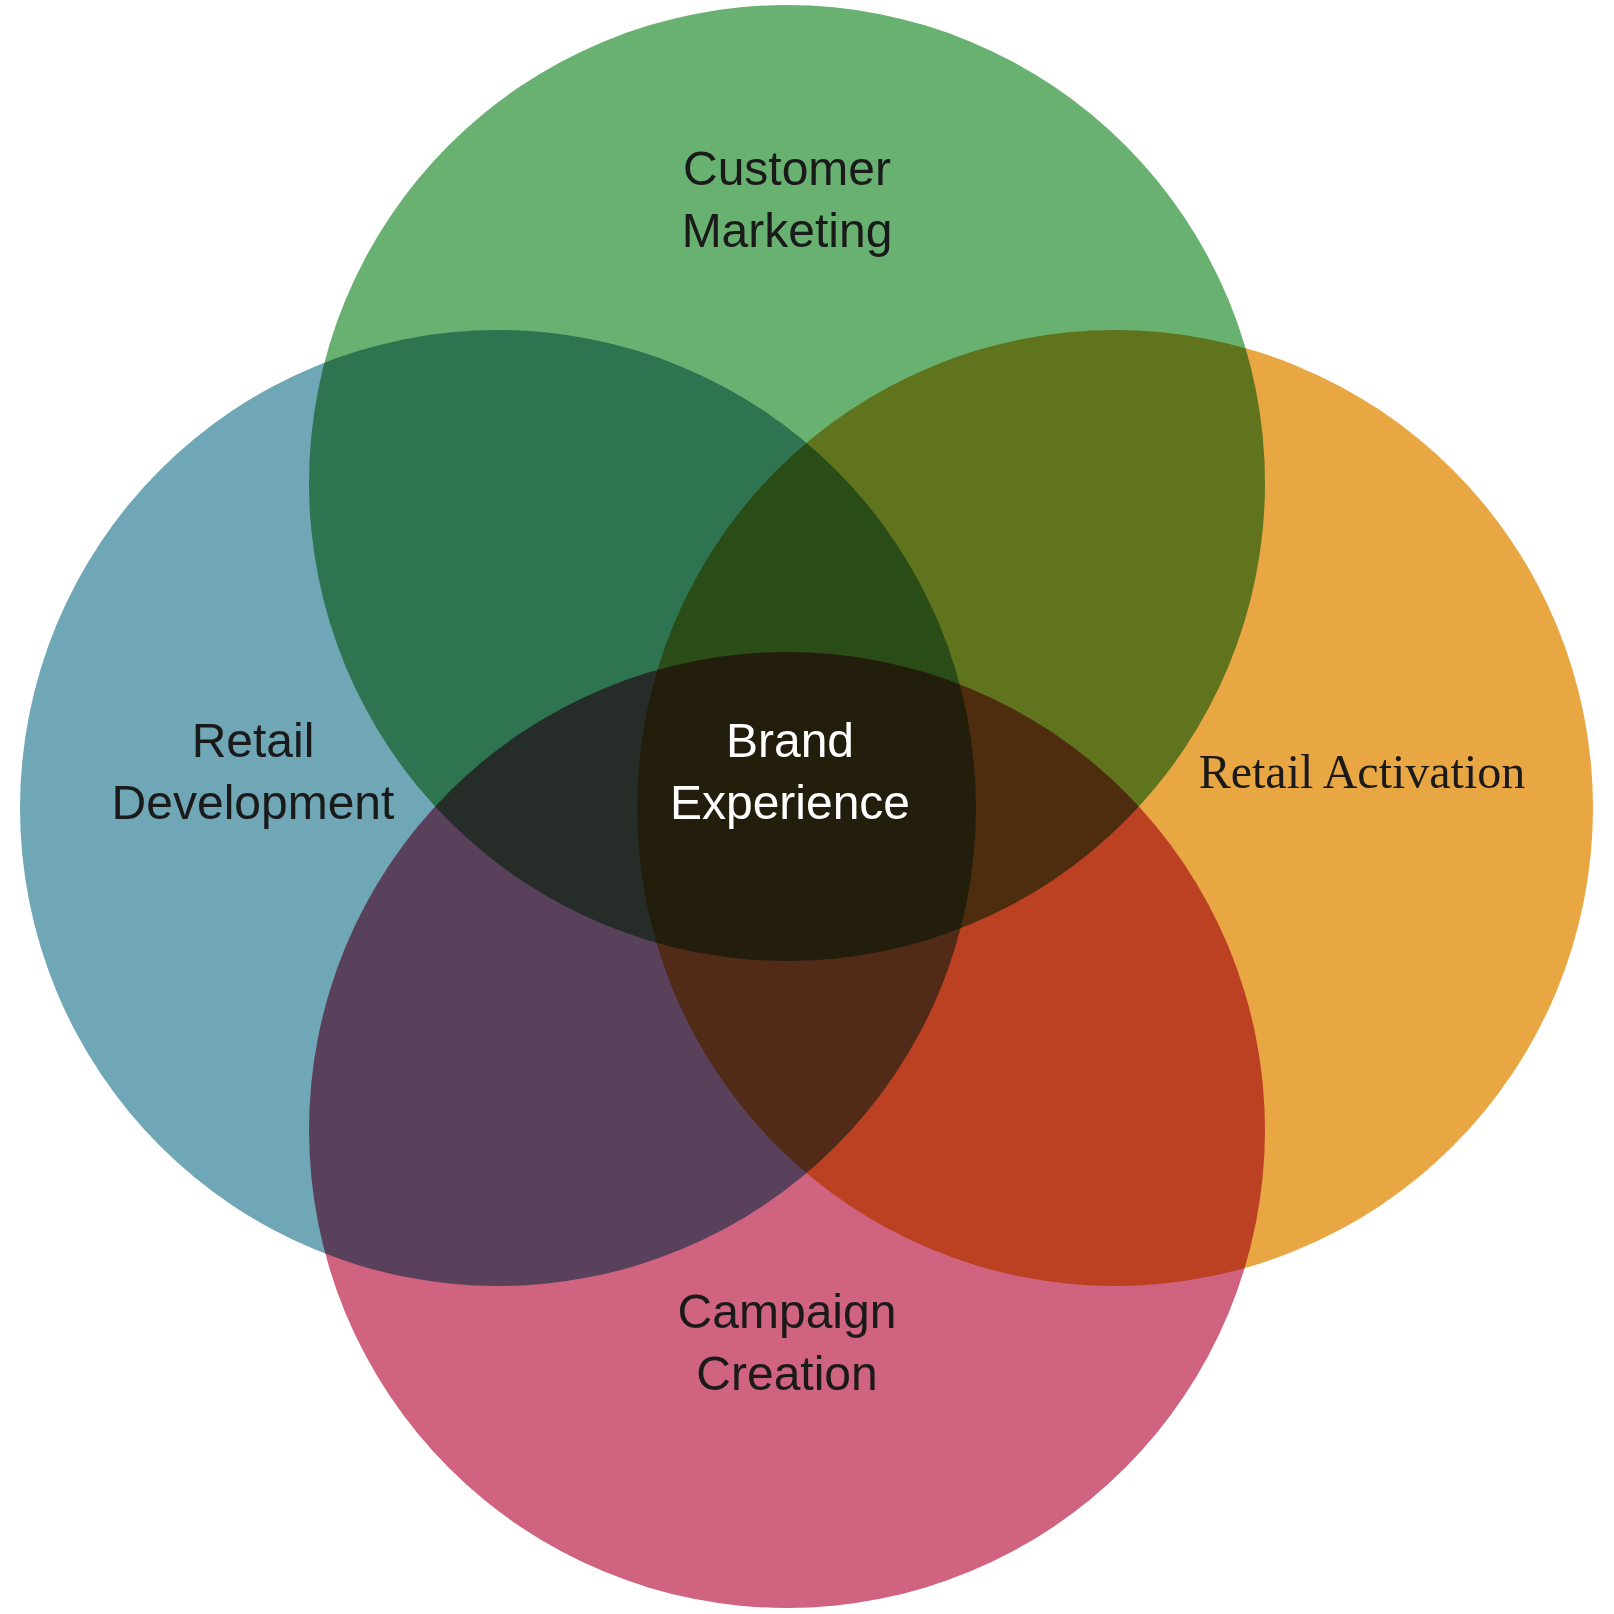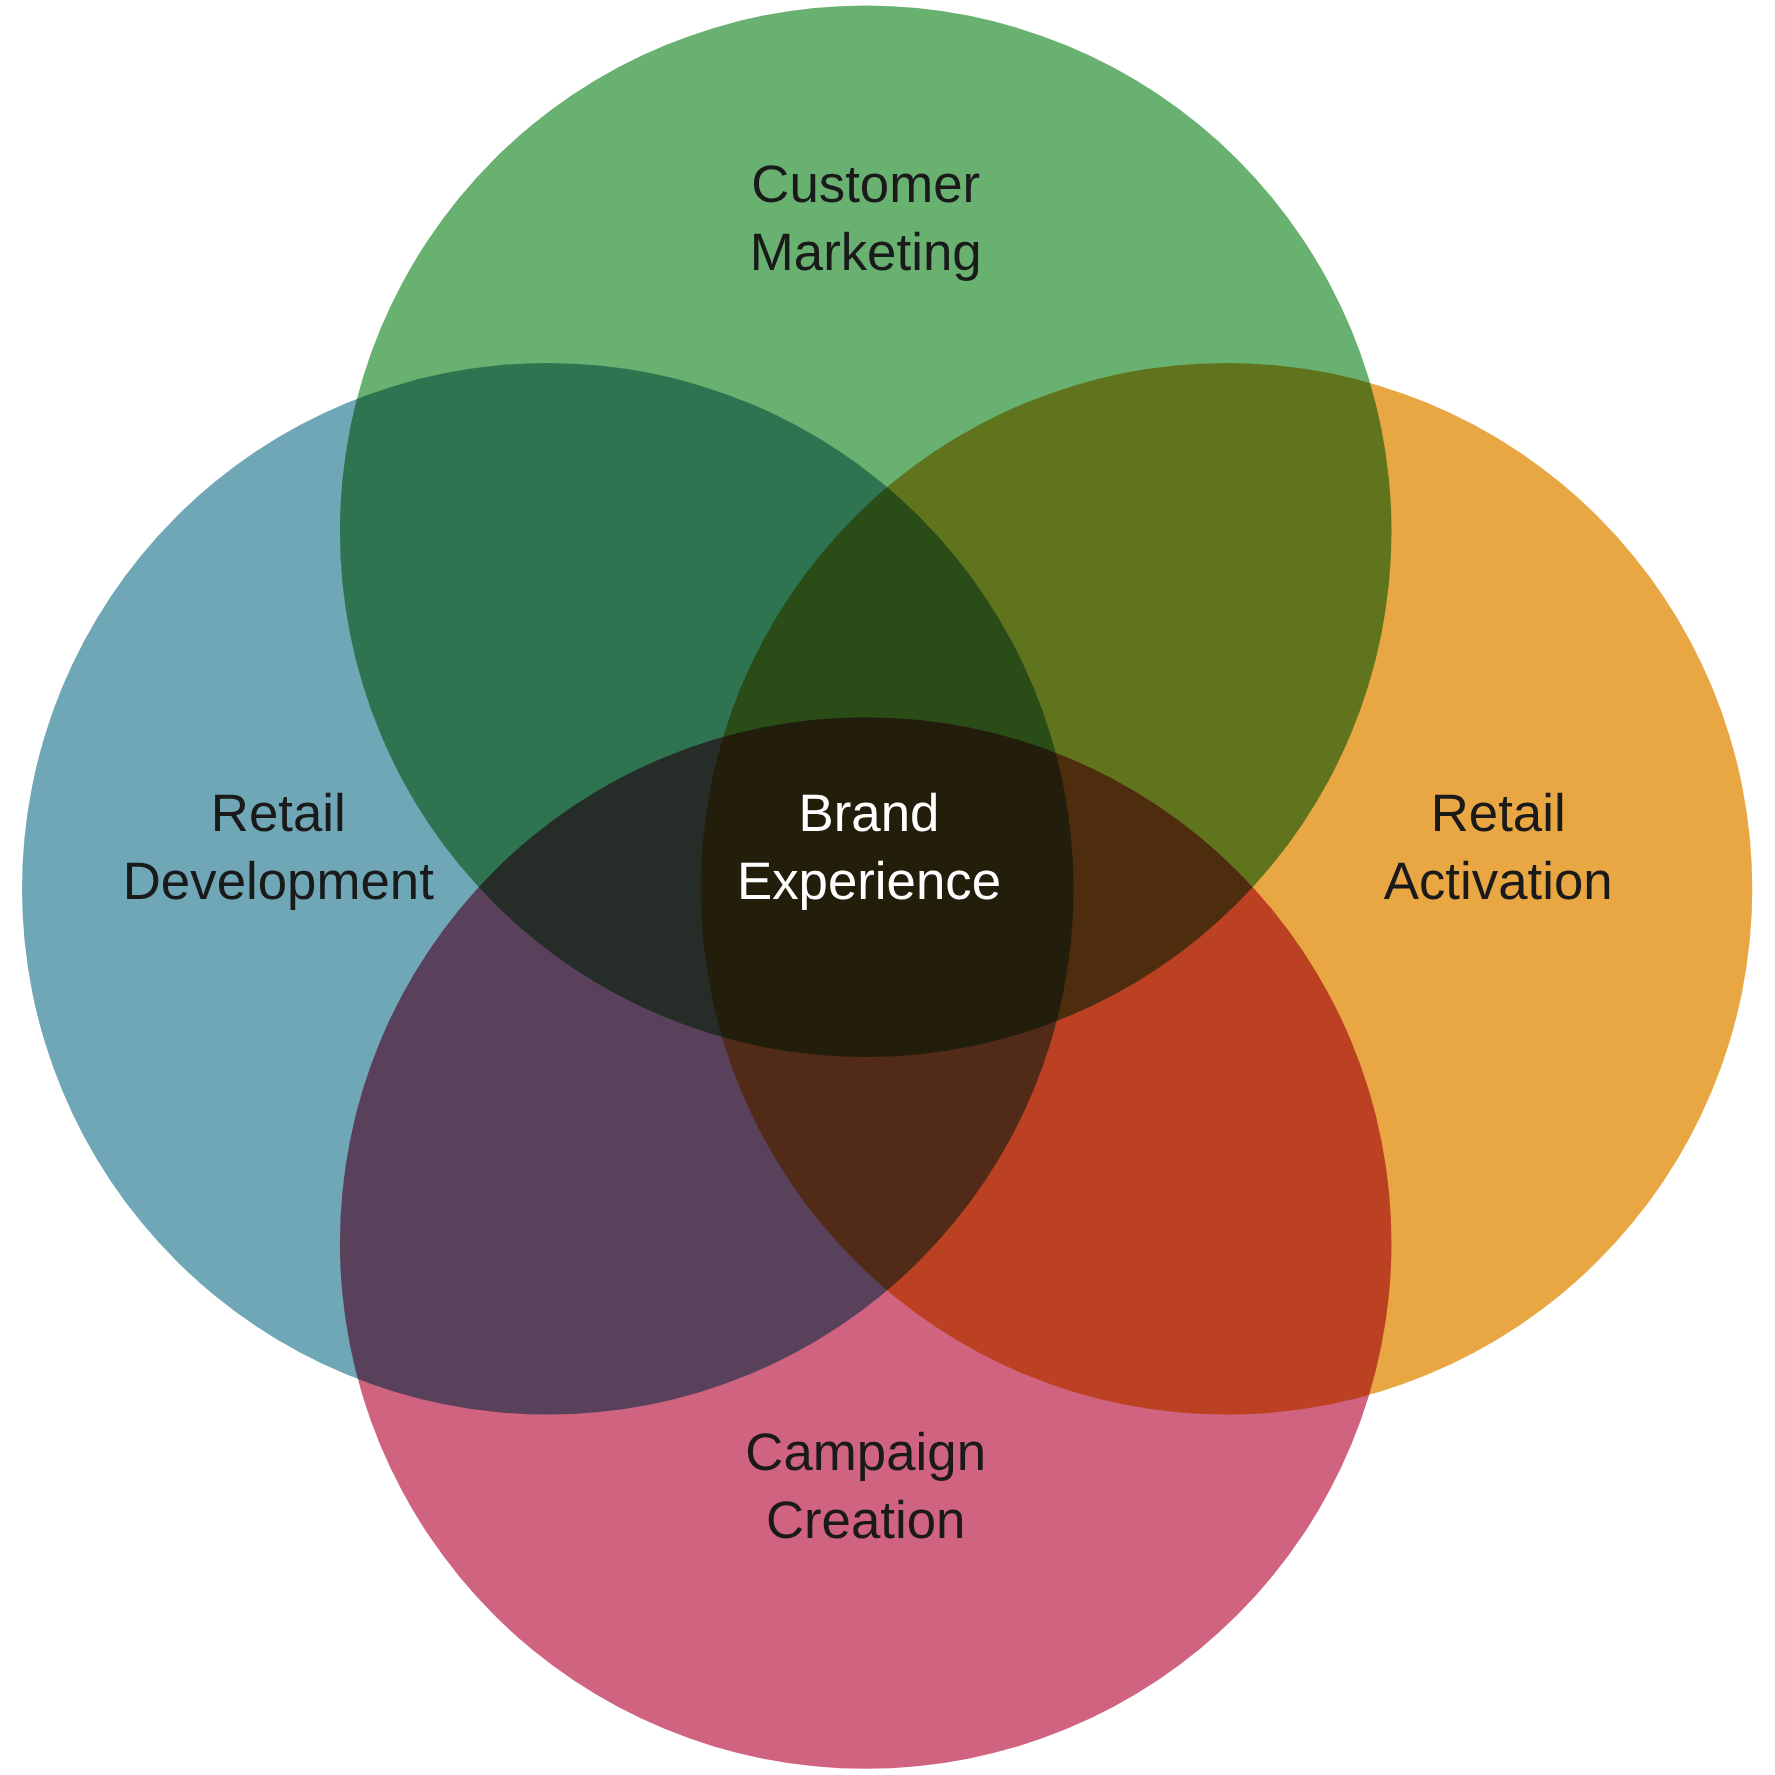--- a/index.html
+++ b/index.html
@@ -64,19 +64,19 @@
   <div class="venn-circle left" style="background: rgb(111, 167, 182);"></div>
 
   <div class="venn-circle right" style="background: rgb(232, 167, 67);"></div>
 
   <div class="venn-circle bottom" style="background: rgb(207, 99, 128);"></div>
 
   <div class="venn-label top" style="color: rgb(26, 26, 26);">Customer Marketing</div>
 
   <div class="venn-label left" style="color: rgb(26, 26, 26);">Retail Development</div>
 
-  <div class="venn-label right" style="color: rgb(26, 26, 26);">Retail Activation</div>
+  <div class="venn-label right" style="color: rgb(26, 26, 26); font-family: Liberation Serif, serif;">Retail Activation</div>
 
-  <div class="venn-label bottom" style="color: rgb(26, 26, 26); margin-top: 10px;">Campaign Creation</div>
+  <div class="venn-label bottom" style="color: rgb(26, 26, 26);">Campaign Creation</div>
 
   <div class="venn-label center" style="color: rgb(255, 255, 255);">Brand Experience</div>
 
 </div>
 
 </body></html>

